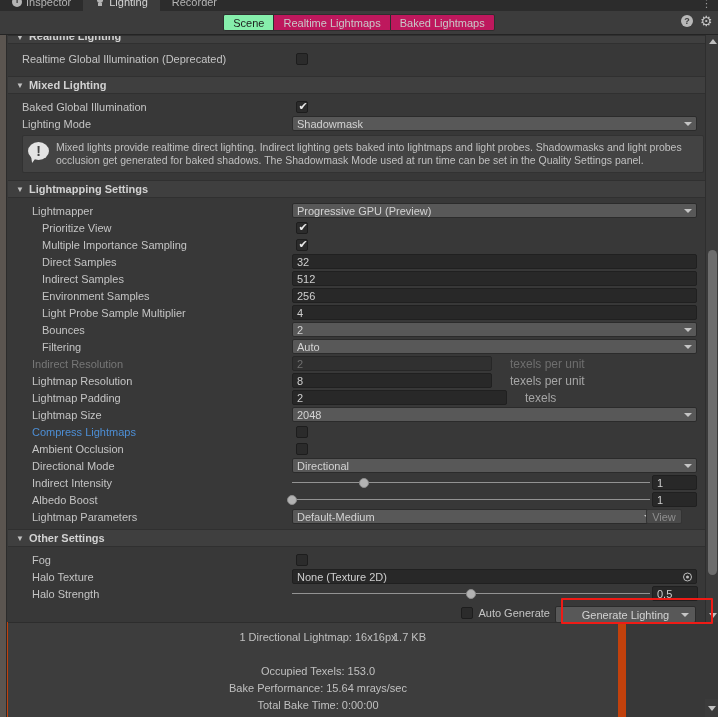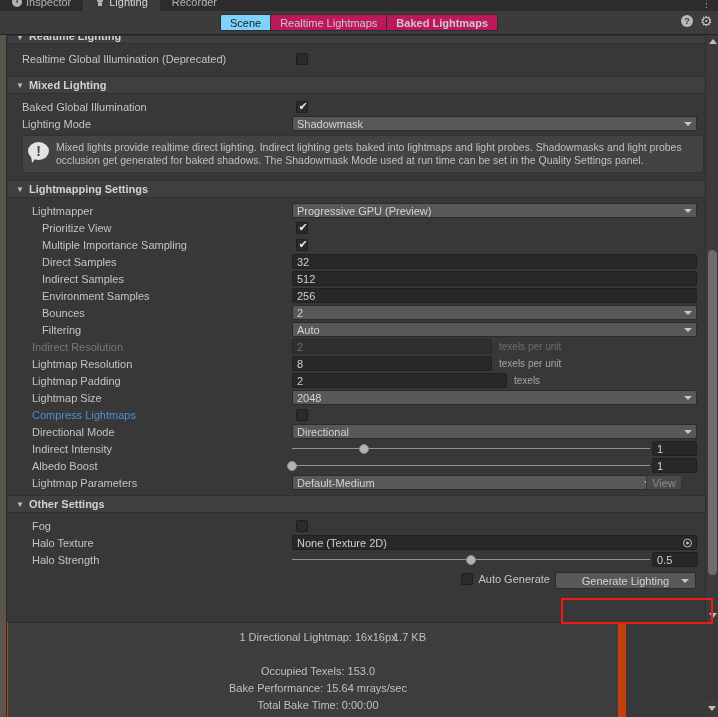--- a/index.html
+++ b/index.html
@@ -49,22 +49,22 @@
     background: #3c3c3c; border-bottom: 1px solid #242424;
     display: flex; align-items: center; justify-content: center;
   }
   .segbtns { display: flex; }
   .segbtn {
     height: 17px; line-height: 16px; padding: 0 9px; font-size: 11px;
     background: #be185d; color: #c9c9c9; border: 1px solid #2e2e2e;
     border-right-width: 0; text-align: center; white-space: nowrap;
   }
   .segbtn:first-child { border-top-left-radius: 2px; border-bottom-left-radius: 2px; }
-  .segbtn:last-child { border-right-width: 1px; border-top-right-radius: 2px; border-bottom-right-radius: 2px; font-weight: bold; }
-  .segbtn.active { background: #7dd3fc; color: #1d1d1d; }
+  .segbtn:last-child { border-right-width: 1px; border-top-right-radius: 2px; border-bottom-right-radius: 2px; }
+  .segbtn.active { background: #86efac; color: #1d1d1d; }
   .tb-right { position: absolute; right: 6px; top: 4px; display: flex; gap: 7px; align-items: center; }
   .circ-icon { width: 12px; height: 12px; position: relative; }
   .help-icon::before {
     content:""; position:absolute; inset:0; border-radius:50%; background:#b8b8b8;
   }
   .help-icon::after {
     content:"?"; position:absolute; inset:0; text-align:center; font-size:9px;
     line-height:12px; color:#3c3c3c; font-weight:bold;
   }
   .gear-icon::before {
@@ -133,21 +133,21 @@
   }
   .objfield .dot {
     position:absolute; right:4px; top:50%; transform:translateY(-50%);
     width:9px; height:9px; border-radius:50%; border:1px solid #bdbdbd;
   }
   .objfield .dot::after {
     content:""; position:absolute; left:2px; top:2px; width:3px; height:3px;
     border-radius:50%; background:#bdbdbd;
   }
 
-  .units { font-size: 10px; color: #a6a6a6; margin-left: 7px; }
+  .units { font-size: 12px; color: #a6a6a6; margin-left: 18px; }
   .units.dim { color:#6e6e6e; }
 
   .slider { position: relative; height: 15px; display:flex; align-items:center; }
   .slider .track { height: 1px; background: #939393; width: 100%; }
   .slider .knob {
     position: absolute; width: 10px; height: 10px; border-radius: 50%;
     background: #b3b3b3; border: 1px solid #8c8c8c; top: 50%; transform: translate(-50%,-50%);
   }
 
   .infobox {
@@ -374,20 +374,26 @@
         </div>
       </div>
 
       <div class="row">
         <div class="lbl ind1" style="padding-left:34px">Environment Samples</div>
         <div class="ctl">
           <div class="field" style="width:405px">256</div>
         </div>
       </div>
 
+      <div class="row">
+        <div class="lbl ind1" style="padding-left:34px">Light Probe Sample Multiplier</div>
+        <div class="ctl">
+          <div class="field" style="width:405px">4</div>
+        </div>
+      </div>
 
       <div class="row">
         <div class="lbl ind1" style="padding-left:34px">Bounces</div>
         <div class="ctl">
           <div class="dd" style="width:405px">
             <span>2</span>
             <span class="arrow"></span>
           </div>
         </div>
       </div>
@@ -436,20 +442,26 @@
         </div>
       </div>
 
       <div class="row">
         <div class="lbl ind1 link">Compress Lightmaps</div>
         <div class="ctl">
           <div class="chk"></div>
         </div>
       </div>
 
+      <div class="row">
+        <div class="lbl ind1">Ambient Occlusion</div>
+        <div class="ctl">
+          <div class="chk"></div>
+        </div>
+      </div>
 
       <div class="row">
         <div class="lbl ind1">Directional Mode</div>
         <div class="ctl">
           <div class="dd" style="width:405px">
             <span>Directional</span>
             <span class="arrow"></span>
           </div>
         </div>
       </div>

